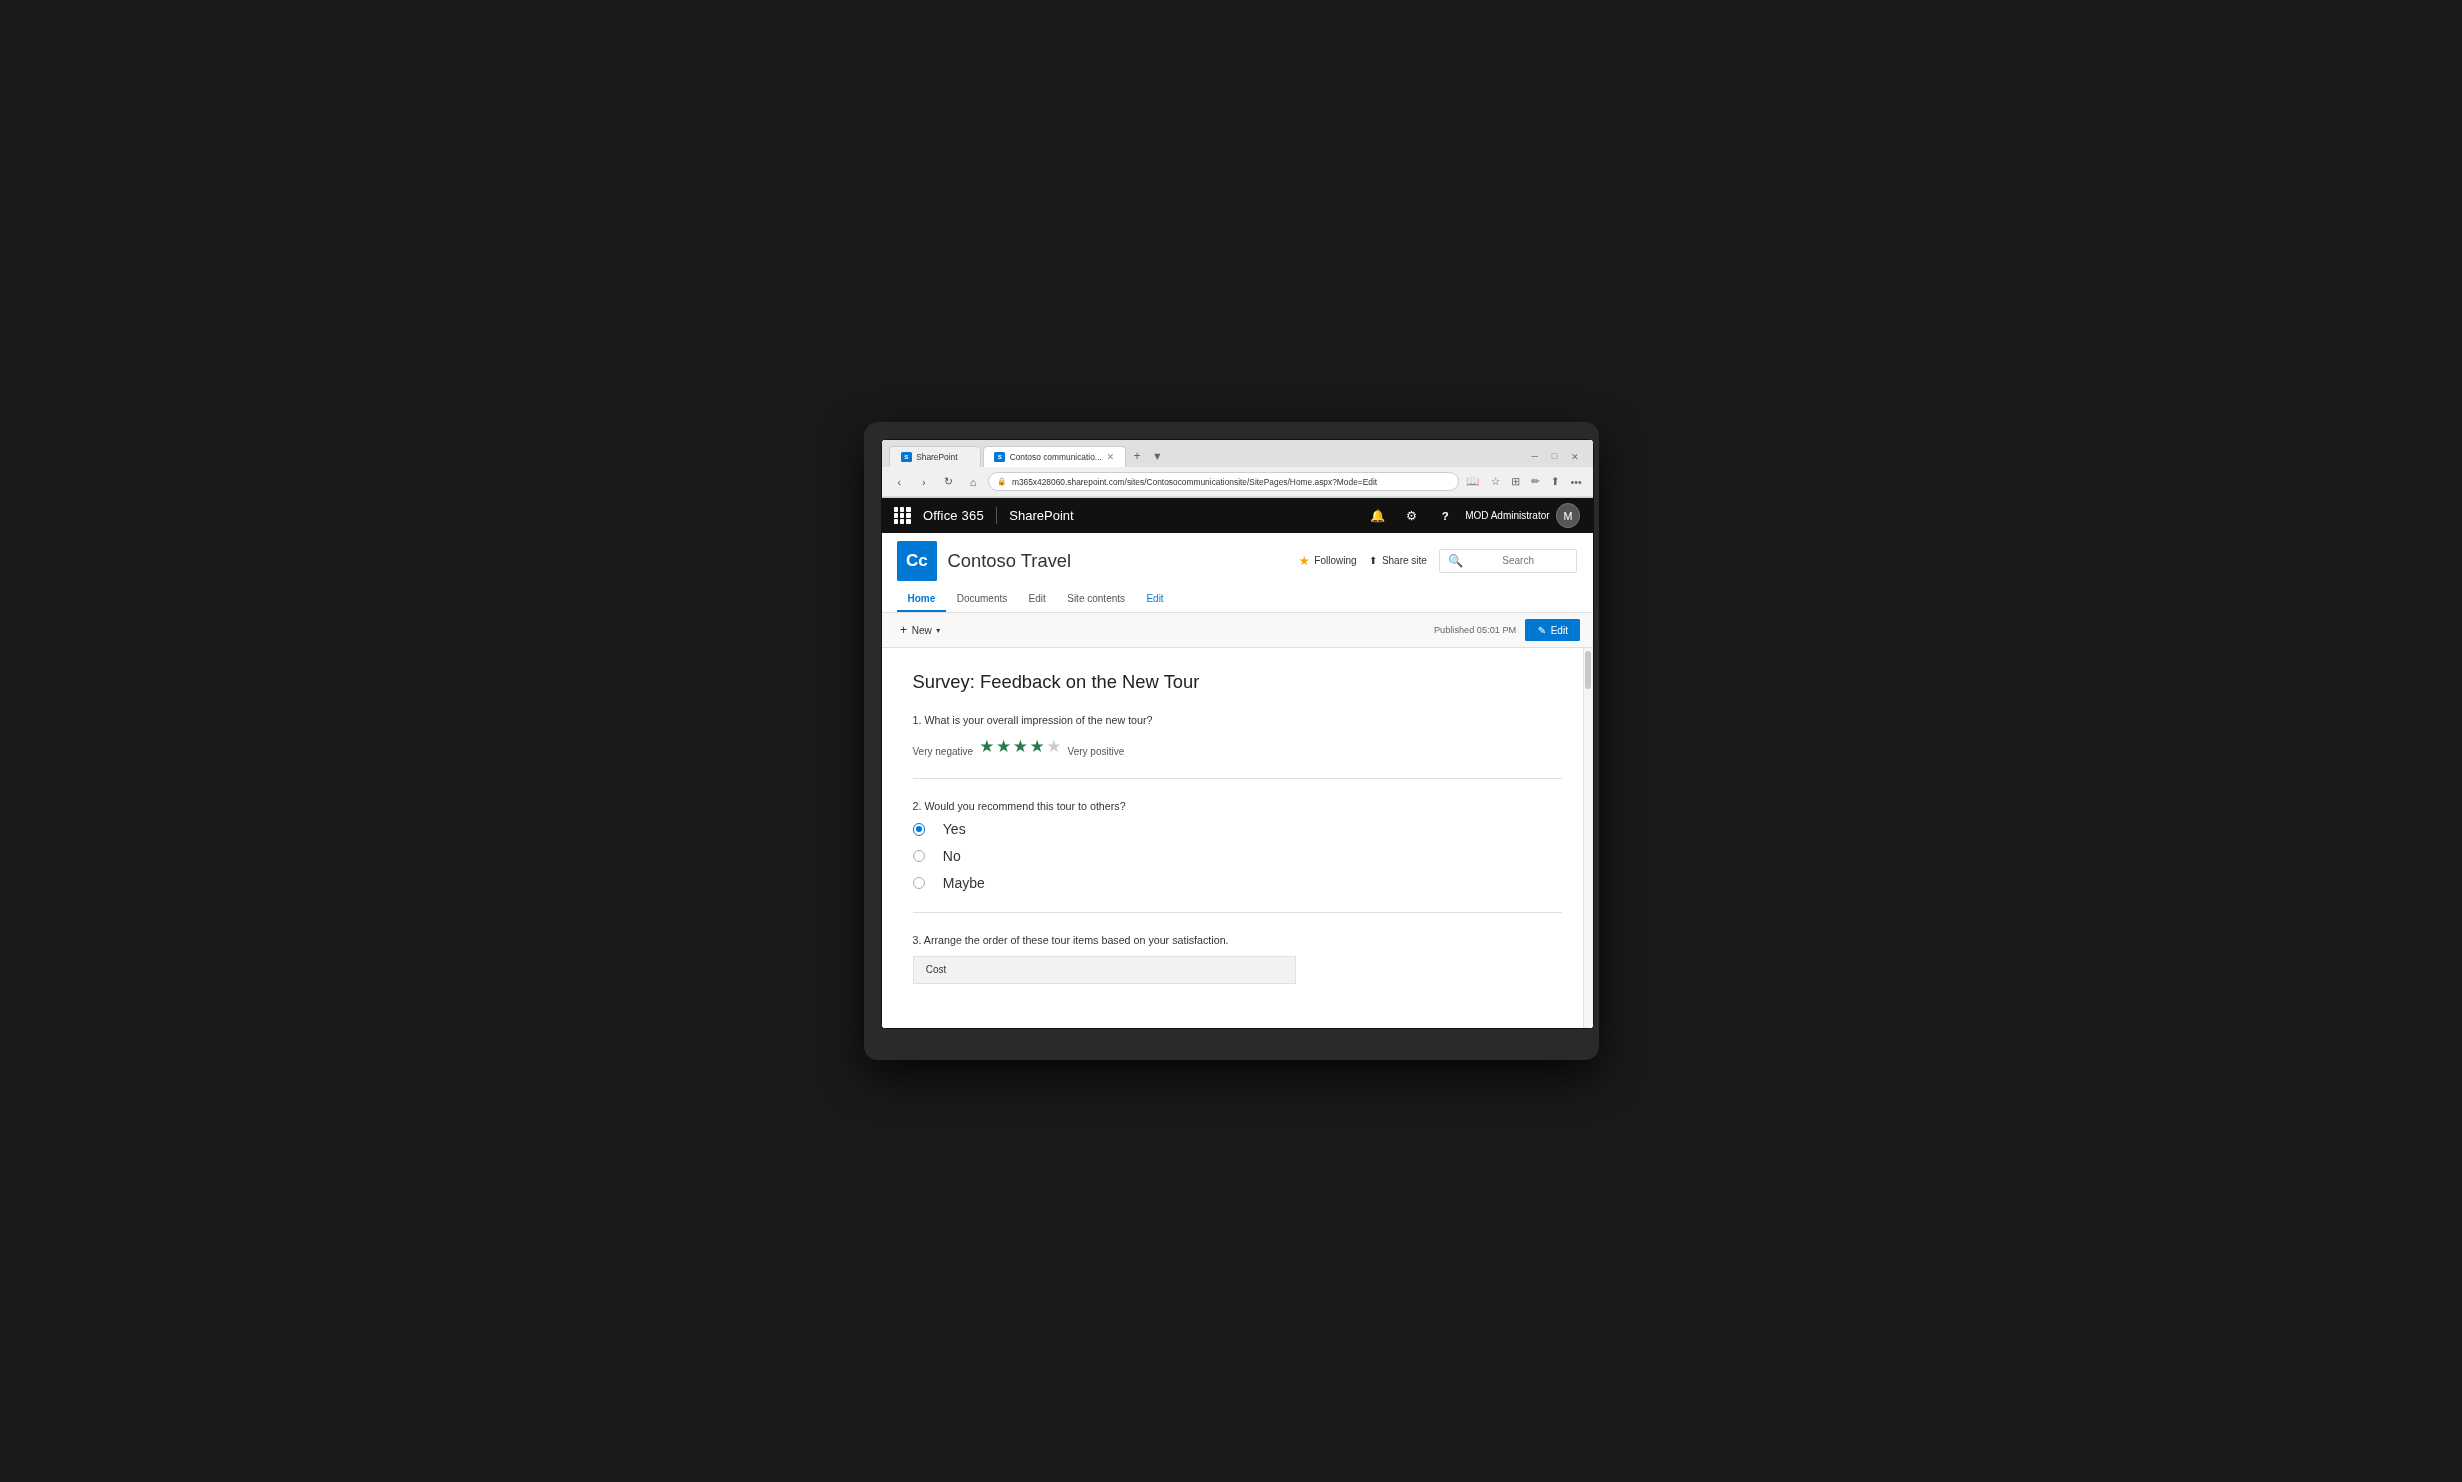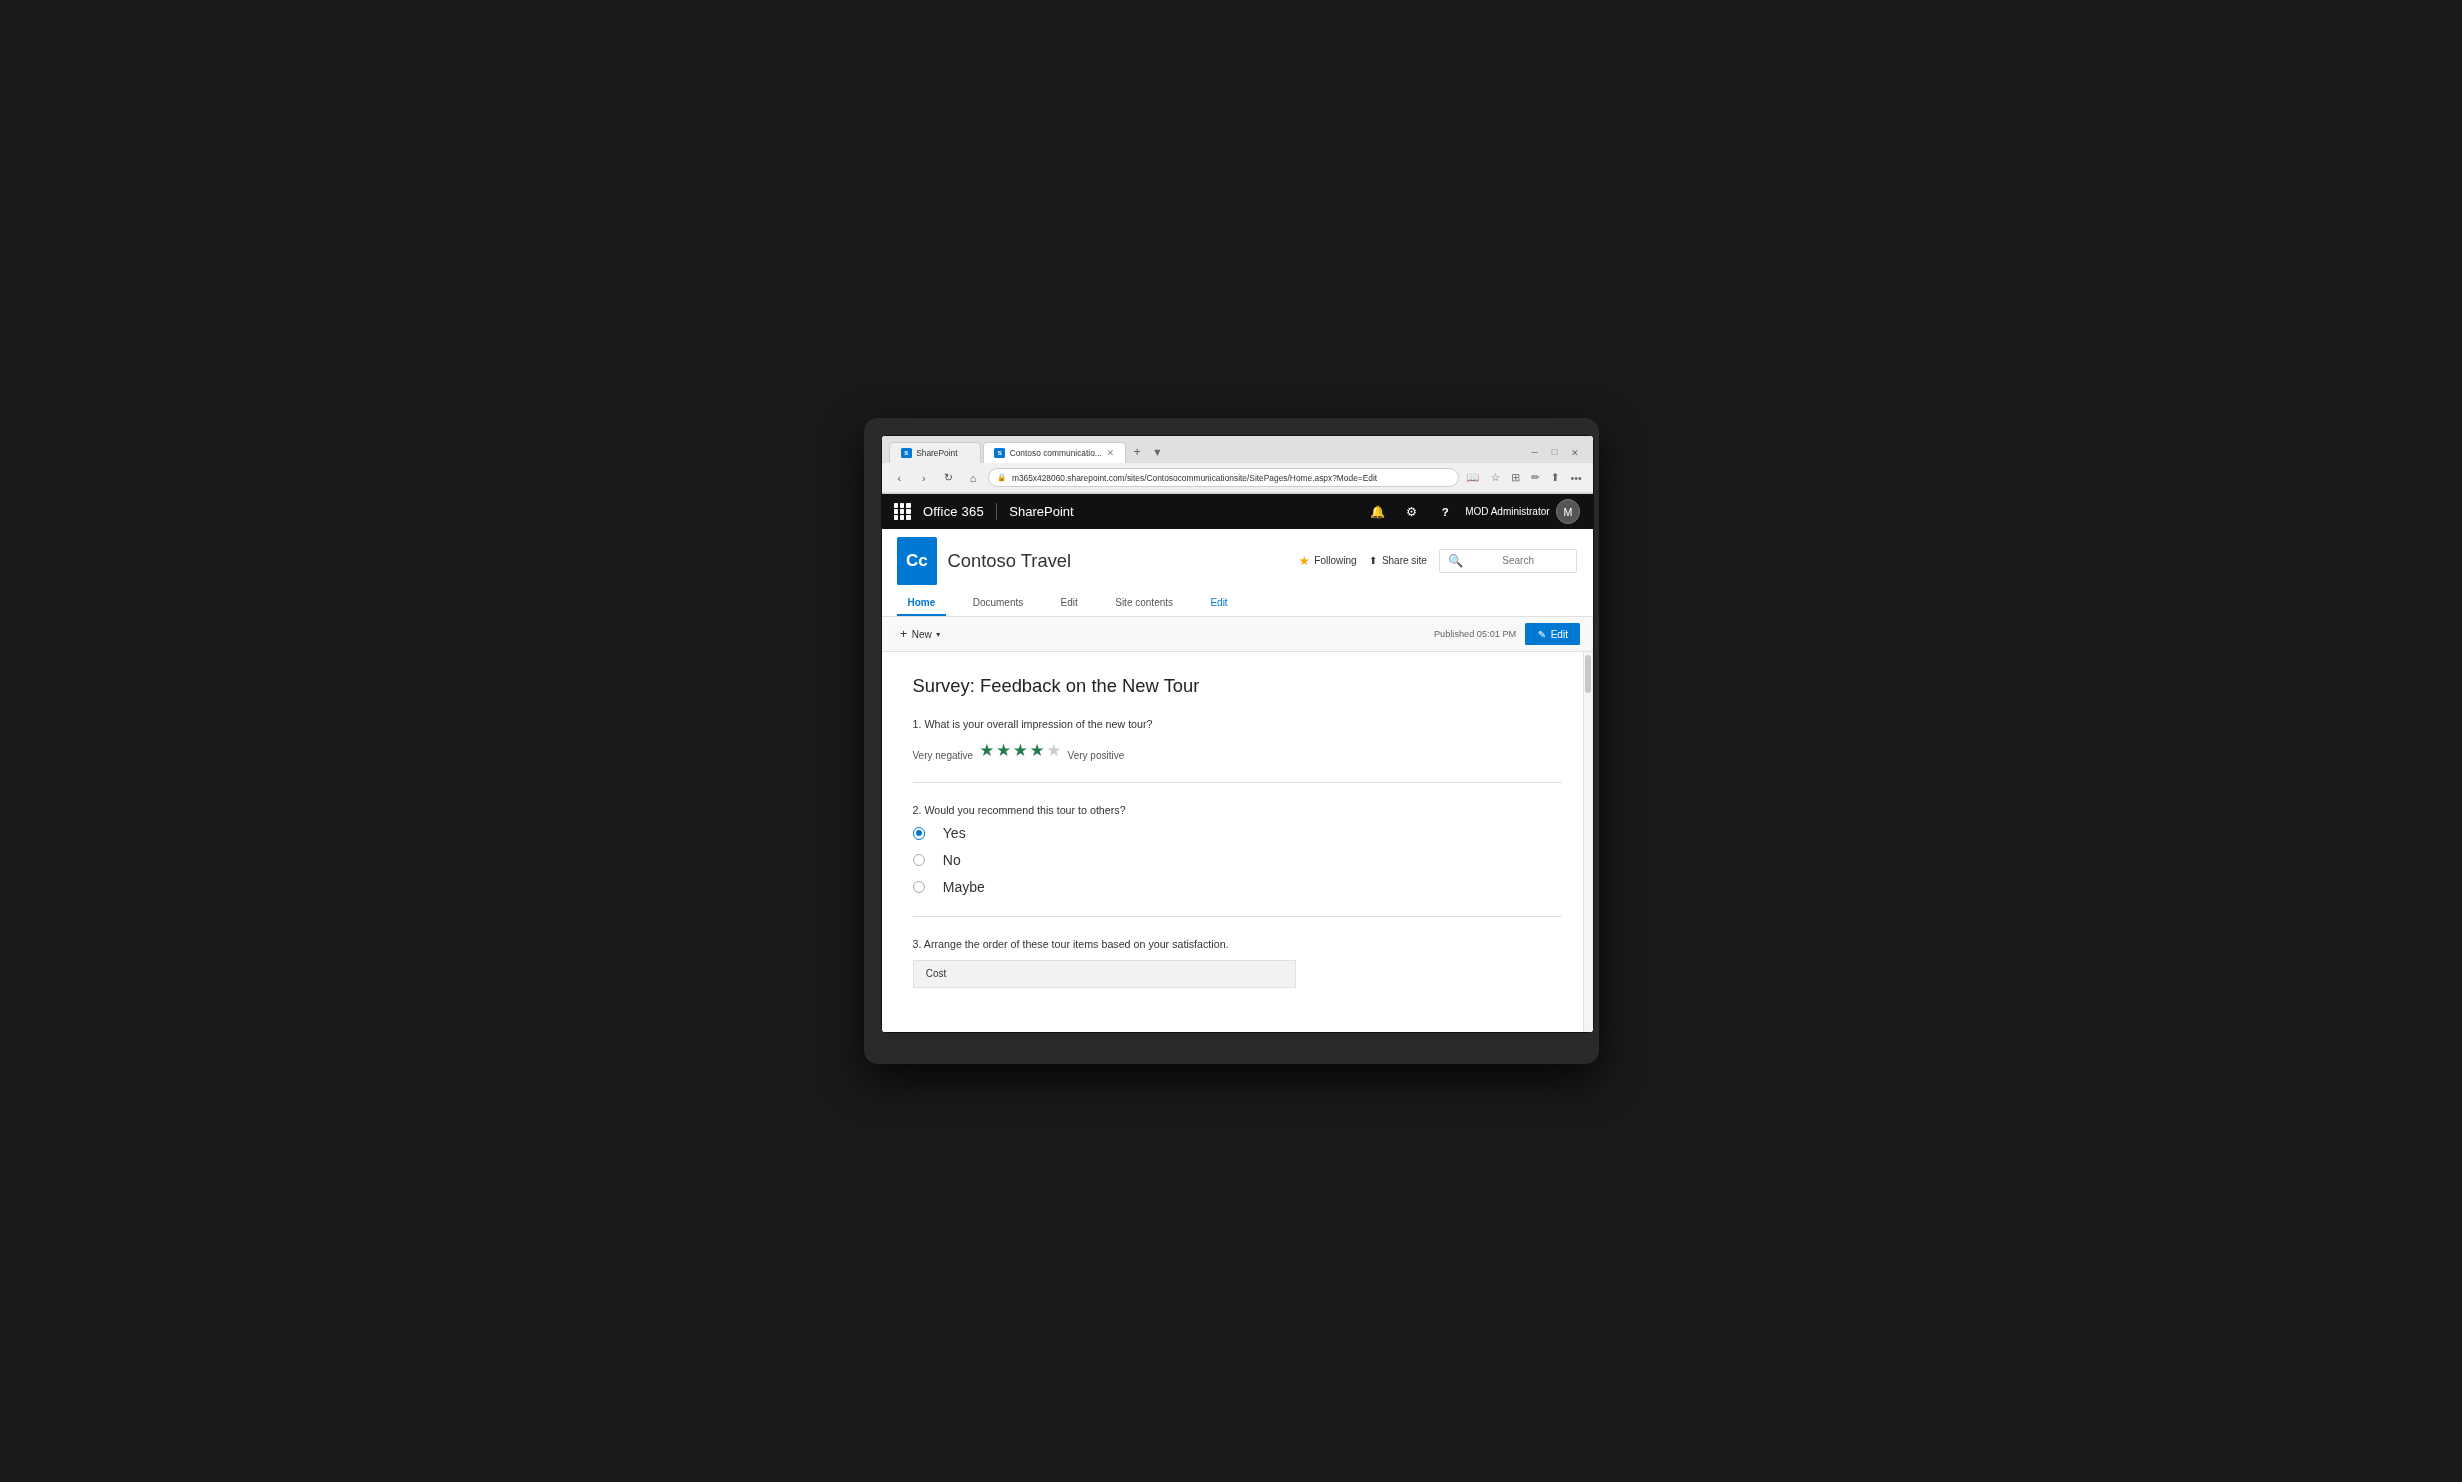--- a/index.html
+++ b/index.html
@@ -245,21 +245,21 @@
     }
 
     .sp-site-identity {
       display: flex;
       align-items: center;
       gap: 10.7px;
     }
 
     .sp-logo {
       width: 40px;
-      height: 48px;
+      height: 40px;
       background: #0078d4;
       color: white;
       font-size: 17px;
       font-weight: 600;
       display: flex;
       align-items: center;
       justify-content: center;
       border-radius: 1.5px;
     }
 
@@ -318,21 +318,21 @@
       font-size: 10px;
       color: #666;
       width: 100%;
       background: transparent;
       text-align: center;
     }
 
     .sp-nav {
       display: flex;
       align-items: center;
-      gap: 16px;
+      gap: 0;
     }
 
     .sp-nav-item {
       padding: 6.1px 10.7px;
       font-size: 10px;
       color: #555;
       cursor: pointer;
       border-bottom: 2.3px solid transparent;
       text-decoration: none;
     }

